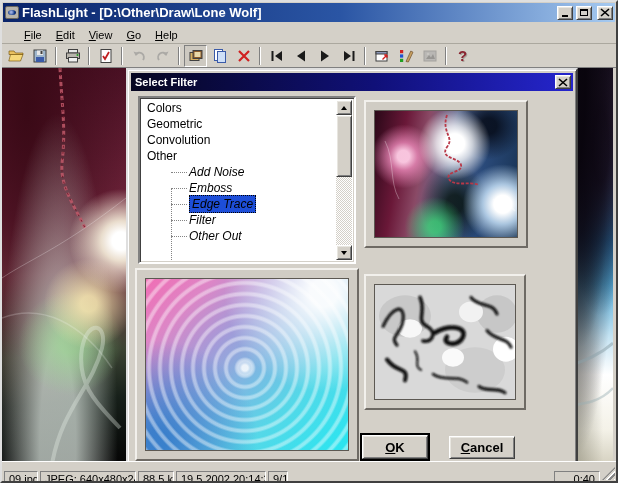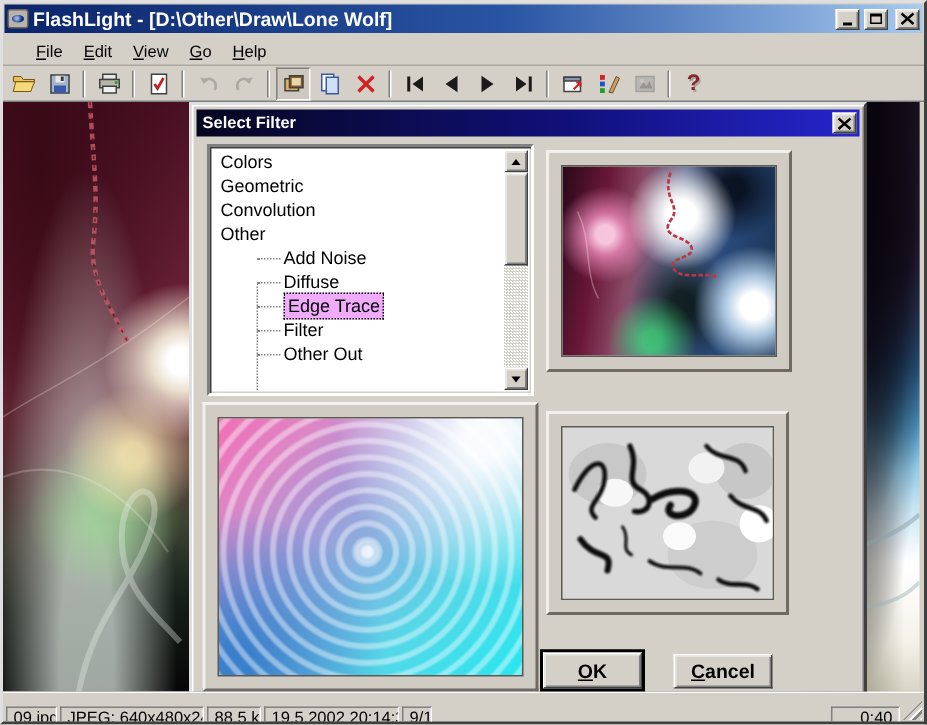--- a/index.html
+++ b/index.html
@@ -83,24 +83,24 @@
 
   
   .listbox {
     position:absolute; left:10px; top:26px; width:218px; height:168px;
     background:#fff;
     border:2px solid; border-color:#808080 #fff #fff #808080;
     box-shadow:inset 1px 1px 0 #404040, inset -1px -1px 0 #d4d0c8;
   }
   .tree { position:absolute; left:2px; top:2px; right:18px; bottom:2px; overflow:hidden; font-size:12px; }
   .trow { height:16px; line-height:16px; display:flex; align-items:center; padding-left:5px; white-space:nowrap; }
-  .trow.child { padding-left:29px; }
+  .trow.child { padding-left:29px;font-style:italic; }
   .conn { width:16px; height:0; border-top:1px dotted #848484; margin-right:2px; flex:0 0 auto; }
   .vline { position:absolute; left:29px; top:88px; height:72px; border-left:1px dotted #848484; }
-  .sel-label { background:#f0abfc; border:1px dotted #000; padding:0 2px; }
+  .sel-label { background:#1d4ed8; border:1px dotted #000; padding:0 2px; }
 
   
   .sbar { position:absolute; right:2px; top:2px; width:16px; bottom:2px; background:repeating-conic-gradient(#fff 0% 25%, #d4d0c8 0% 50%) 0 0/2px 2px; }
   .sbtn { position:absolute; left:0; width:16px; height:15px; background:#d4d0c8; border:1px solid; border-color:#fff #404040 #404040 #fff; box-shadow:inset 1px 1px 0 #e8e6e0, inset -1px -1px 0 #808080; display:flex; align-items:center; justify-content:center; }
   .sbtn.up { top:0; } .sbtn.down { bottom:0; }
   .arr-up { width:0; height:0; border-left:3px solid transparent; border-right:3px solid transparent; border-bottom:4px solid #000; }
   .arr-down { width:0; height:0; border-left:3px solid transparent; border-right:3px solid transparent; border-top:4px solid #000; }
   .sthumb { position:absolute; left:0; top:15px; width:16px; height:62px; background:#d4d0c8; border:1px solid; border-color:#fff #404040 #404040 #fff; box-shadow:inset 1px 1px 0 #e8e6e0, inset -1px -1px 0 #808080; }
 
   
@@ -337,21 +337,21 @@
             </div>
           <div class="trow">
               <span>Other</span>
             </div>
           <div class="trow child">
               <span class="conn"></span>
               <span>Add Noise</span>
             </div>
           <div class="trow child">
               <span class="conn"></span>
-              <span>Diffuse</span>
+              <span>Emboss</span>
             </div>
           <div class="trow child">
               <span class="conn"></span>
               <span class="sel-label">Edge Trace</span>
             </div>
           <div class="trow child">
               <span class="conn"></span>
               <span>Filter</span>
             </div>
           <div class="trow child">

